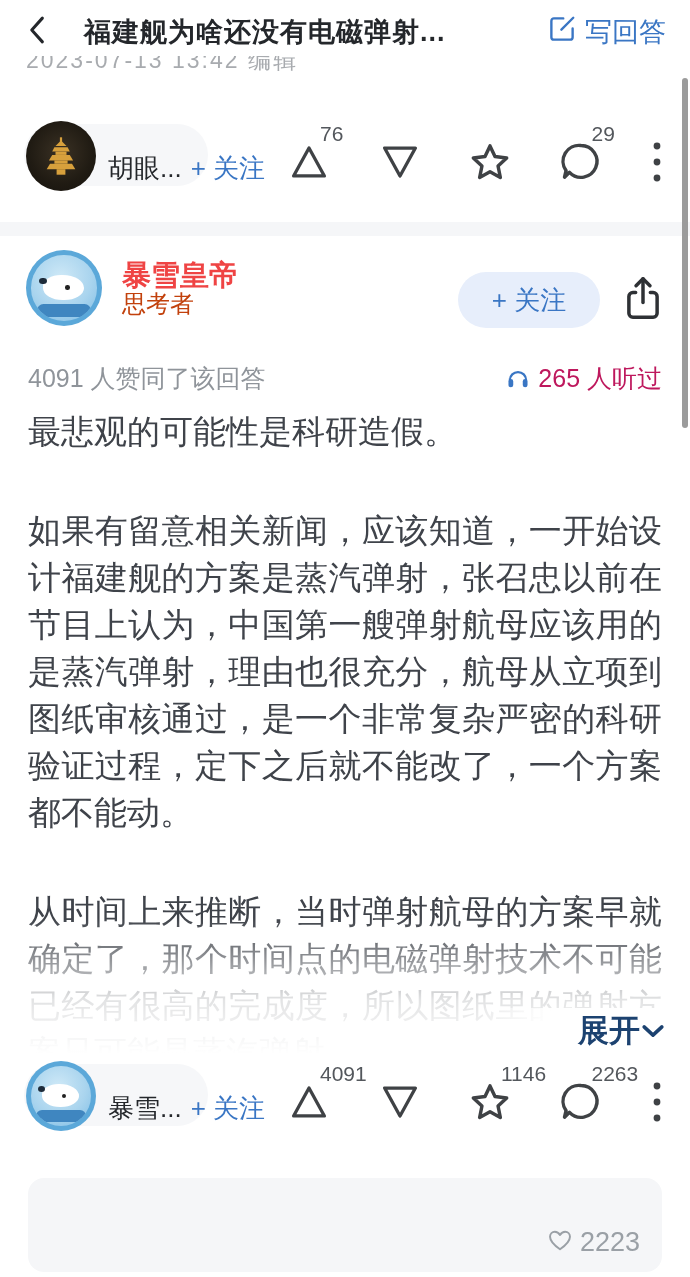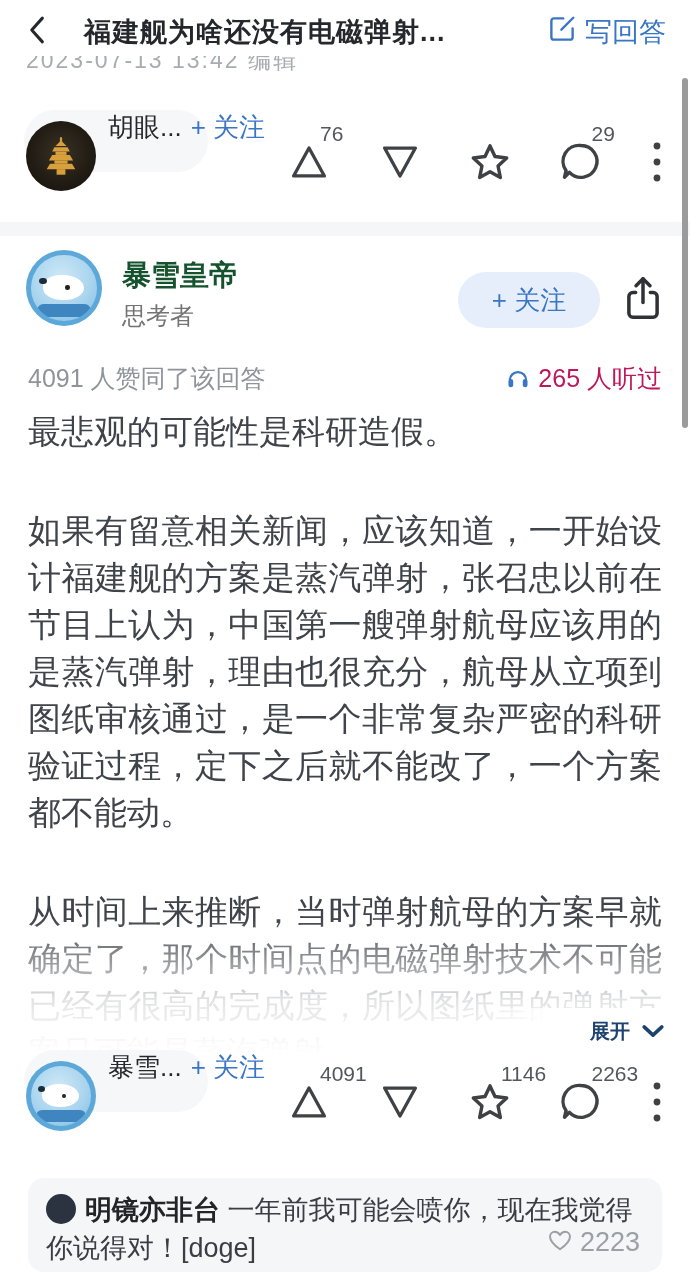--- a/index.html
+++ b/index.html
@@ -12,53 +12,53 @@
   .back-btn { position:absolute; left:20px; top:12px; width:36px; height:36px; display:flex; align-items:center; justify-content:center; }
   .page-title { position:absolute; left:84px; top:14px; font-size:27px; font-weight:bold; color:#24272b; letter-spacing:1px; white-space:nowrap; }
   .write-answer { position:absolute; right:24px; top:14px; display:flex; align-items:flex-start; gap:8px; color:#3a76c4; font-size:27px; }
 
   
   .ts-clip { position:absolute; left:26px; top:56px; height:20px; width:420px; overflow:hidden; }
   .ts-clip span { display:block; margin-top:-11px; font-size:23px; color:#a8abaf; letter-spacing:2px; }
 
   
   .action-bar { position:absolute; left:0; right:0; height:100px; }
-  .bar-pill { position:absolute; left:24px; top:2px; width:184px; height:62px; background:#f6f7f9; border-radius:31px; display:flex; align-items:flex-start; padding-left:84px; gap:9px; }
+  .bar-pill { position:absolute; left:24px; top:16px; width:184px; height:62px; background:#f6f7f9; border-radius:31px; display:flex; align-items:flex-end; padding-left:84px; gap:9px; }
   .bar-name { font-size:26px; color:#24272b; white-space:nowrap; }
   .bar-follow { font-size:26px; color:#3a76c4; white-space:nowrap; }
   .bar-avatar { position:absolute; left:26px; top:13px; width:70px; height:70px; border-radius:50%; overflow:hidden; }
   .bar-icons { position:absolute; left:284px; right:22px; top:16px; height:66px; display:flex; justify-content:space-between; align-items:flex-end; }
   .icon-wrap { position:relative; width:50px; height:56px; display:flex; align-items:center; justify-content:center; }
   .icon-wrap .cnt { position:absolute; top:-12px; left:36px; font-size:21px; color:#53575c; white-space:nowrap; }
 
   
   .pagoda-avatar { background:radial-gradient(circle at 50% 45%, #3a3124 0%, #201b13 60%, #14110c 100%); display:flex; align-items:center; justify-content:center; }
   .blizzard-avatar { background:#5ba8d9; position:relative; }
   .blizzard-avatar .inner { position:absolute; left:7%; top:7%; width:86%; height:86%; border-radius:50%; background:radial-gradient(circle at 45% 35%, #cfe9f7 0%, #a9d4ee 55%, #7dbce4 100%); overflow:hidden; }
   .blizzard-avatar .dog { position:absolute; left:18%; top:30%; width:62%; height:38%; background:#fff; border-radius:46% 54% 50% 50%; }
   .blizzard-avatar .eye { position:absolute; left:52%; top:46%; width:7%; height:7%; background:#222; border-radius:50%; }
   .blizzard-avatar .ear { position:absolute; left:12%; top:34%; width:12%; height:10%; background:#1d2b3a; border-radius:50%; }
   .blizzard-avatar .band { position:absolute; left:8%; bottom:6%; width:84%; height:20%; background:#3f86c0; border-radius:10px; }
 
   
   .ans-avatar { position:absolute; left:26px; top:250px; width:76px; height:76px; border-radius:50%; overflow:hidden; }
-  .ans-author { position:absolute; left:122px; top:256px; font-size:29px; font-weight:bold; color:#14532d;text-align:right; }
-  .ans-headline { position:absolute; left:122px; top:300px; font-size:24px; color:#737373; }
+  .ans-author { position:absolute; left:122px; top:256px; font-size:29px; font-weight:bold; color:#ef4444;text-align:right; }
+  .ans-headline { position:absolute; left:122px; top:288px; font-size:24px; color:#c2410c; }
   .follow-pill { position:absolute; left:458px; top:272px; width:142px; height:56px; border-radius:28px; background:#e7eefb; display:flex; align-items:center; justify-content:center; font-size:26px; color:#3a76c4; }
   .share-btn { position:absolute; left:618px; top:270px; width:50px; height:56px; display:flex; align-items:center; justify-content:center; }
 
   .stats-row { position:absolute; left:28px; right:28px; top:362px; height:32px; display:flex; justify-content:space-between; align-items:center; }
   .agree-count { font-size:25px; color:#8f949a; }
   .listen { display:flex; align-items:center; gap:7px; font-size:25px; color:#be185d; }
 
   
   .answer-body { position:absolute; left:28px; width:634px; top:408px; height:646px; overflow:hidden; font-size:33px; line-height:47px; color:#3f434a; }
   .answer-body p { margin:0 0 52px 0; text-align:justify; }
   .fade-overlay { position:absolute; left:0; right:0; top:918px; height:136px; background:linear-gradient(180deg, rgba(255,255,255,0) 0%, rgba(255,255,255,0.85) 60%, #ffffff 100%); pointer-events:none; }
-  .expand-btn { position:absolute; right:24px; top:1008px; width:190px; height:46px; display:flex; align-items:center; justify-content:flex-end; gap:10px; font-size:20px; font-weight:bold; color:#1c4270; background:linear-gradient(90deg, rgba(255,255,255,0) 0%, #ffffff 40%); }
+  .expand-btn { position:absolute; right:24px; top:1008px; width:190px; height:46px; display:flex; align-items:center; justify-content:flex-end; font-size:31px; font-weight:bold; color:#1c4270; background:linear-gradient(90deg, rgba(255,255,255,0) 0%, #ffffff 40%); }
 
   
   .divider { position:absolute; left:0; right:0; top:222px; height:14px; background:#f5f6f8; }
   .scrollbar { position:absolute; right:2px; top:78px; width:6px; height:350px; background:#9b9b9b; border-radius:3px; }
 
   
   .comment-card { position:absolute; left:28px; top:1178px; width:634px; height:94px; background:#f5f6f8; border-radius:16px; padding:13px 18px; }
   .comment-text { font-size:27px; line-height:38px; color:#3a3e44; }
   .comment-text b { color:#222428; }
   .c-avatar { display:inline-block; width:30px; height:30px; border-radius:50%; background:#2b3340; vertical-align:-5px; margin-right:9px; }
@@ -234,21 +234,20 @@
         <svg width="8" height="44" viewBox="0 0 8 44" fill="#3f4245">
             <circle cx="4" cy="6" r="3.4"></circle>
             <circle cx="4" cy="22" r="3.4"></circle>
             <circle cx="4" cy="38" r="3.4"></circle>
           </svg>
       </div>
     </div>
   </div>
 
   <div class="comment-card">
-    <p class="comment-text"><span class="c-avatar"></span><b>明镜亦非台</b> <span>一年前我可能会喷你，现在我觉得你说得对！[doge]</span></p>
     <div class="comment-like">
       <span>
         <svg width="26" height="26" viewBox="0 0 24 24" fill="none" stroke="#9aa0a6" stroke-width="1.8" stroke-linejoin="round">
             <path d="M12 20.5C5.6 16 2.8 12 2.8 8.9 2.8 6.2 4.9 4.4 7.2 4.4c1.9 0 3.7 1.2 4.8 3 1.1-1.8 2.9-3 4.8-3 2.3 0 4.4 1.8 4.4 4.5 0 3.1-2.8 7.1-9.2 11.6z"></path>
           </svg>
       </span>
       <span>2223</span>
     </div>
   </div>
 

